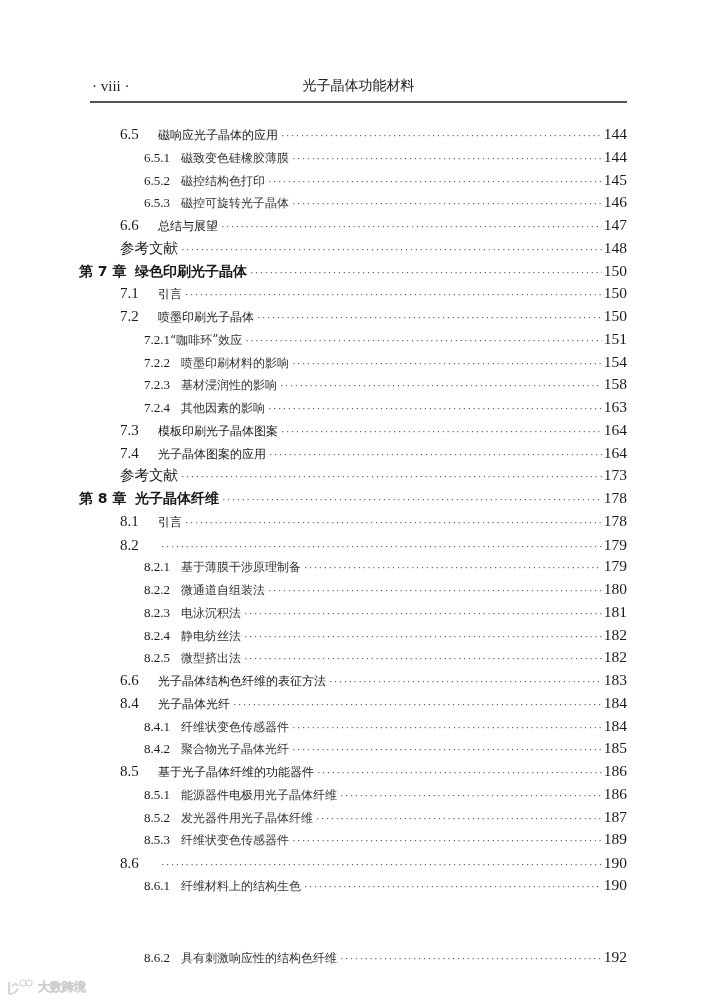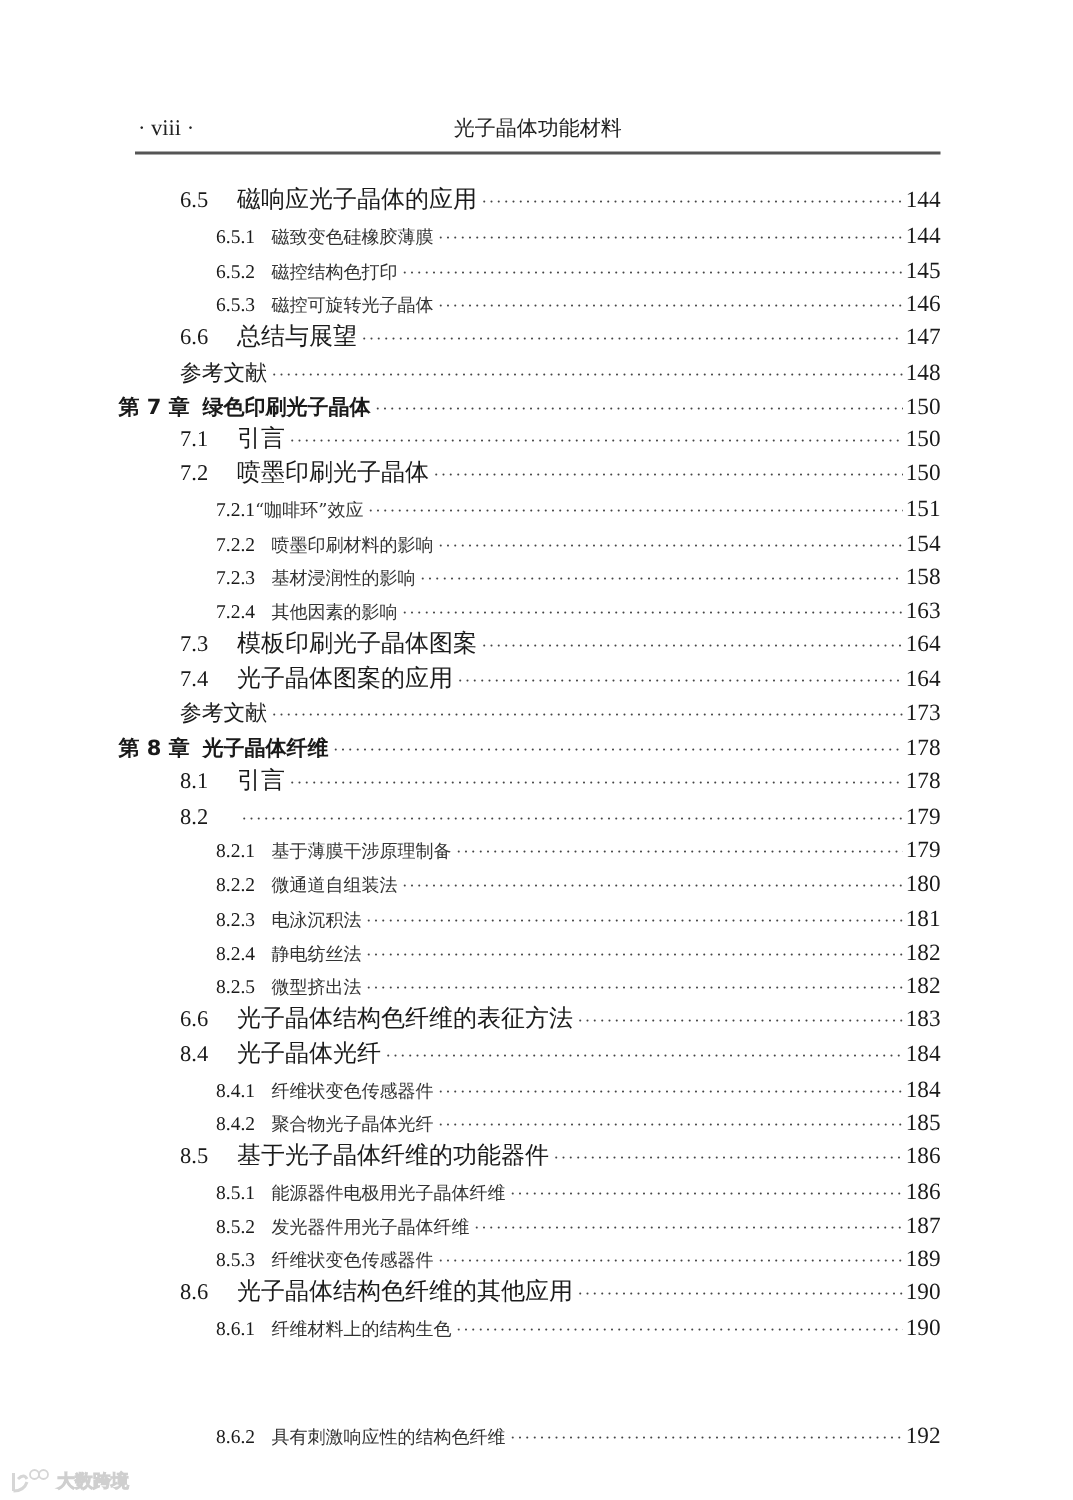--- a/index.html
+++ b/index.html
@@ -73,21 +73,21 @@
       flex: 0 0 auto;
       font-size: 15.5px;
       color: #1a1a1a;
     }
     
     .lvl-chapter .entry { left: 79px; }
     .lvl-chapter .num { font-family: "DejaVu Sans", sans-serif; font-weight: bold; font-size: 14px; width: 56px; }
     .lvl-chapter .label { font-family: "DejaVu Sans", sans-serif; font-weight: bold; font-size: 14px; }
     .lvl-section .entry { left: 120px; }
     .lvl-section .num { font-size: 15px; width: 38px; }
-    .lvl-section .label { font-size: 16px; }
+    .lvl-section .label { font-size: 12px; }
     .lvl-sub .entry { left: 144px; }
     .lvl-sub .num { font-size: 13px; width: 37px; }
     .lvl-sub .label { font-size: 12px; color: #333; }
     .lvl-ref .entry { left: 120px; }
     .lvl-ref .num { width: 0; }
     .lvl-ref .label { font-size: 14.5px; }
     .lvl-sub.tight .num { width: auto; margin-right: 0; }
 
     .watermark {
       position: absolute;
@@ -364,21 +364,20 @@
       <div class="entry">
         <span class="num">8.5.3</span>
         <span class="label">纤维状变色传感器件</span>
         <span class="dots">··································································································</span>
         <span class="page">189</span>
       </div>
     </div>
     <div class="row lvl-section" style="top: 728px;">
       <div class="entry">
         <span class="num">8.6</span>
-        <span class="label">光子晶体结构色纤维的其他应用</span>
         <span class="dots">··································································································</span>
         <span class="page">190</span>
       </div>
     </div>
     <div class="row lvl-sub" style="top: 750.75px;">
       <div class="entry">
         <span class="num">8.6.1</span>
         <span class="label">纤维材料上的结构生色</span>
         <span class="dots">··································································································</span>
         <span class="page">190</span>

